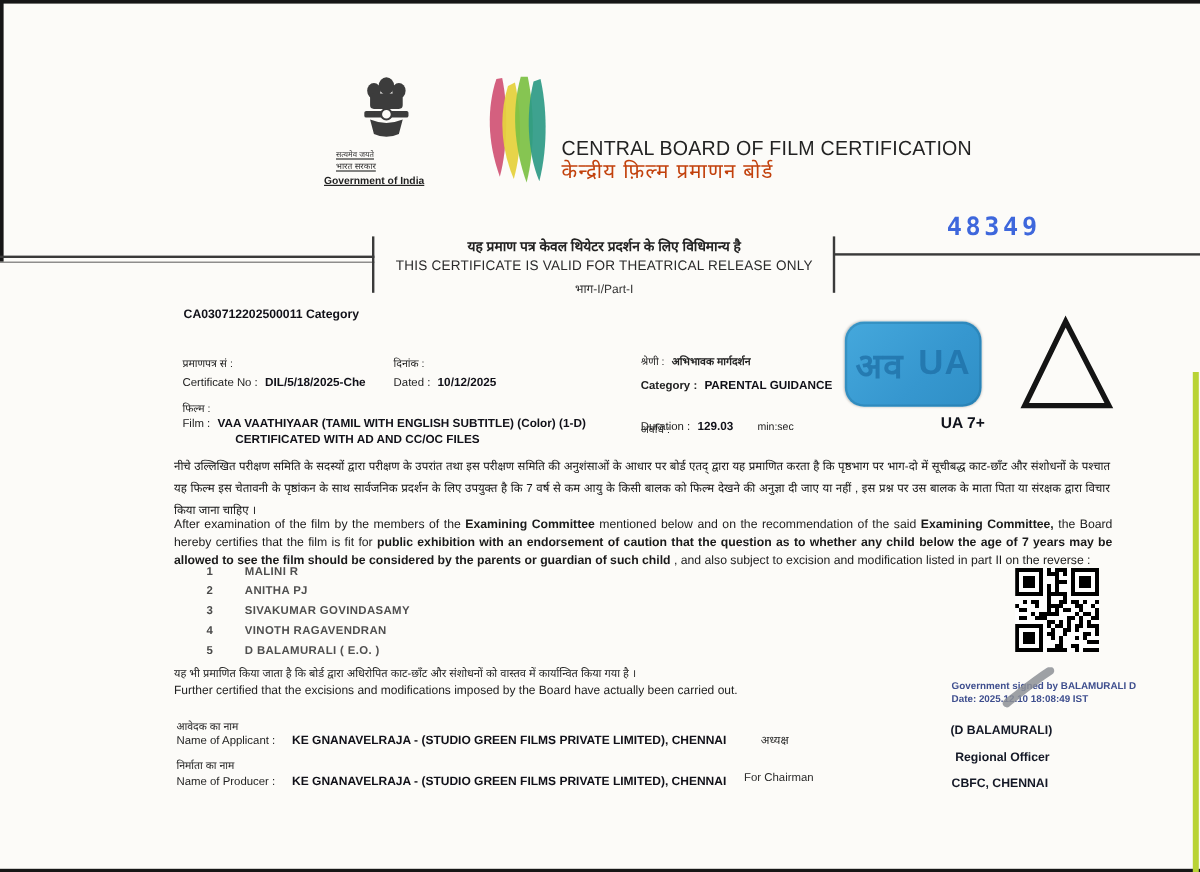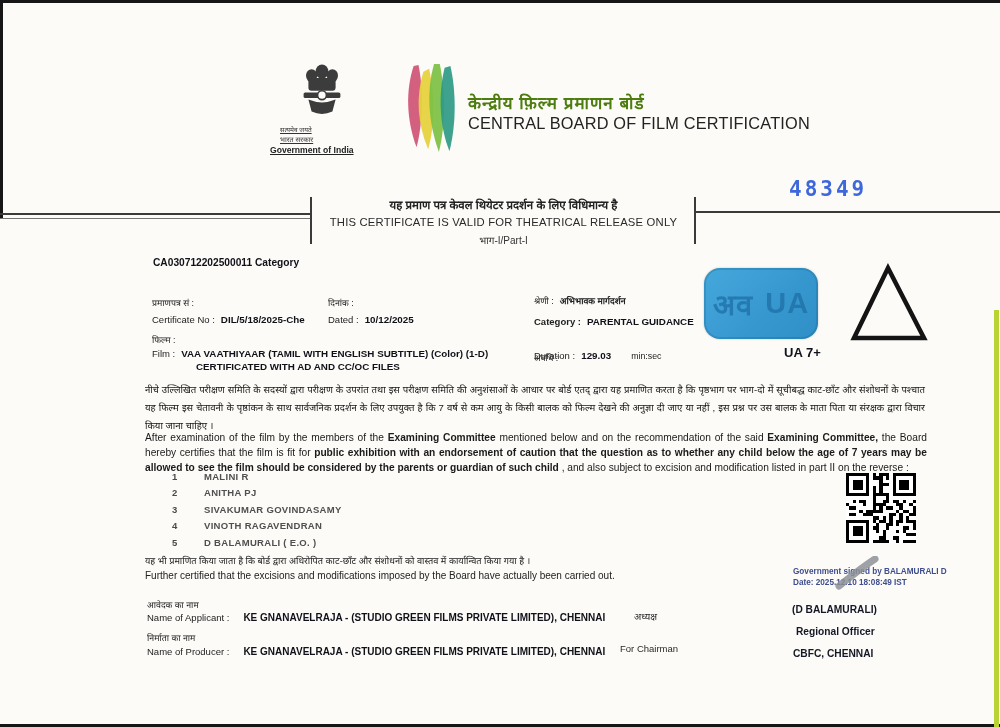--- a/index.html
+++ b/index.html
@@ -7,21 +7,21 @@
     width:1000px;height:727px;position:relative;overflow:hidden;
     background:#fcfbf8;
     font-family:"Liberation Sans","DejaVu Sans",sans-serif;
     color:#1b1b1b;
   }
   .abs{position:absolute;}
   .b{font-weight:bold;}
   .edge{background:#161616;}
   
   .emblem-txt{text-align:left;color:#333;line-height:1.25;text-decoration:underline;}
-  .board-hi{font-size:17px;font-weight:bold;color:#4d7c0f;letter-spacing:1px;white-space:nowrap;}
+  .board-hi{font-size:17px;font-weight:normal;color:#c2410c;letter-spacing:1px;white-space:nowrap;margin-top:39px;}
   .board-en{font-size:17px;color:#222;letter-spacing:.2px;transform:scaleX(.96);transform-origin:left;white-space:nowrap;}
   
   .stamp{font-family:"DejaVu Sans Mono","Liberation Mono",monospace;font-size:21px;font-weight:bold;
     color:#1d4ed8;letter-spacing:3px;opacity:.85;}
   
   .band{width:383px;text-align:center;}
   .band .hi{font-size:11.5px;font-weight:bold;color:#222;white-space:nowrap;}
   .band .en{font-size:11.5px;color:#2a2a2a;letter-spacing:.2px;margin-top:4px;white-space:nowrap;transform:scaleX(.98);}
   .band .pt{font-size:10px;color:#333;margin-top:5px;}
   .rule{background:#3a3a3a;}

